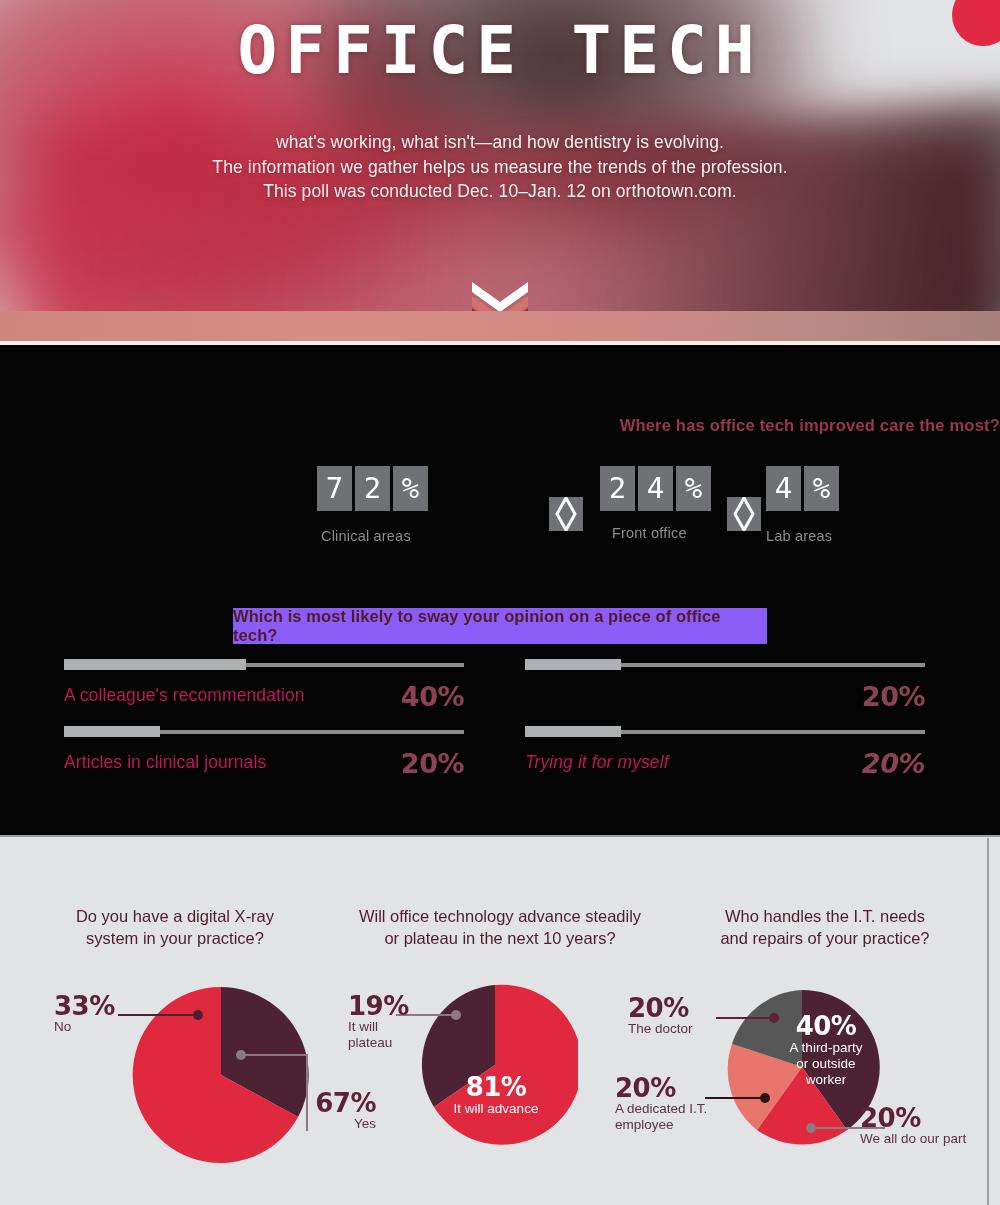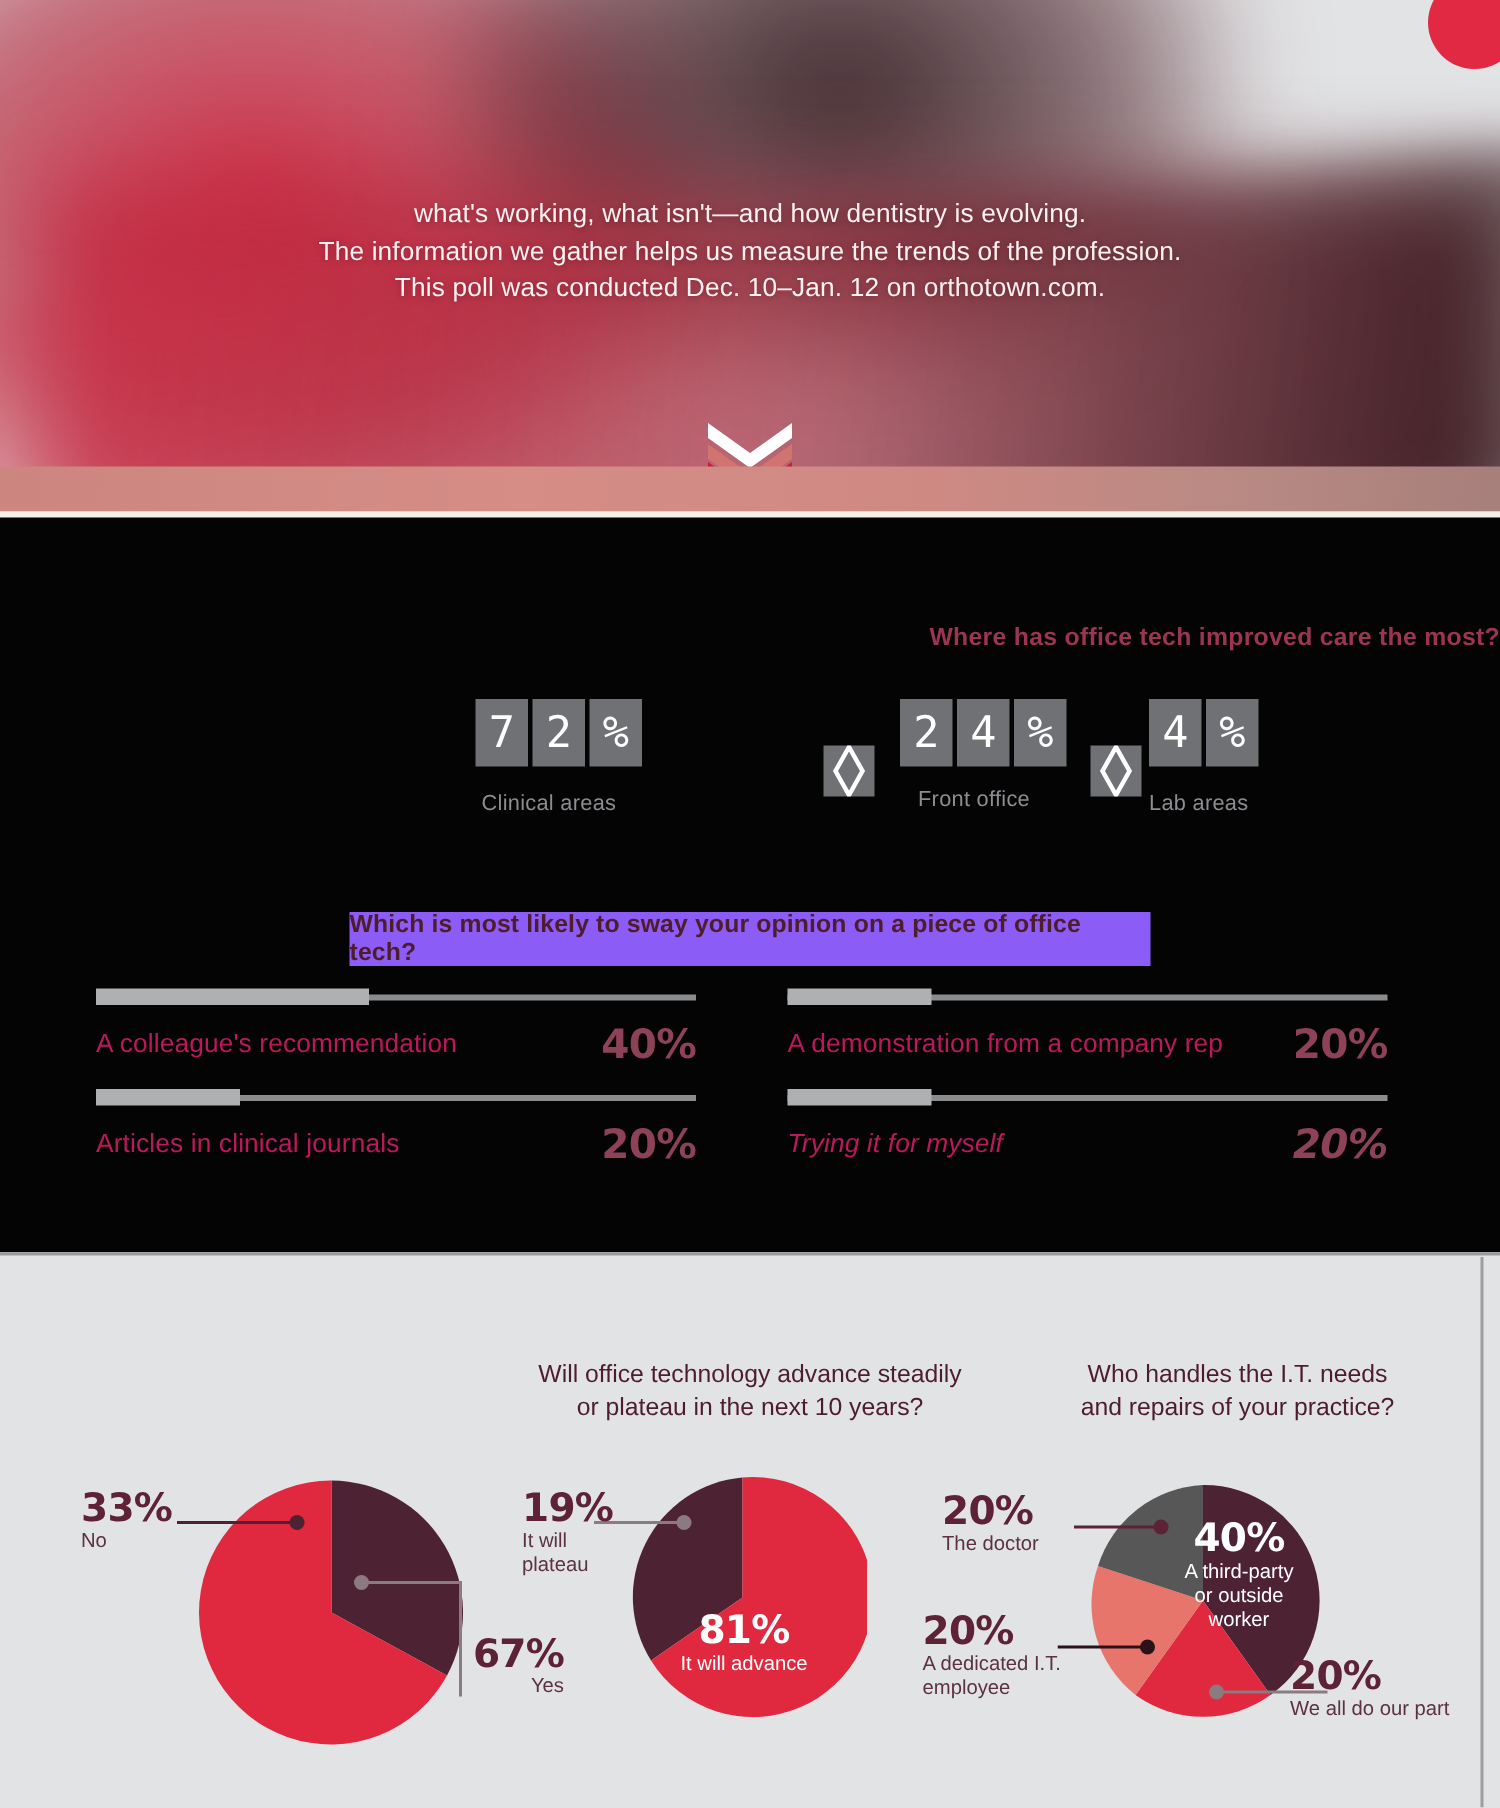--- a/index.html
+++ b/index.html
@@ -152,20 +152,21 @@
 
 <div class="page">
 
   <div class="hero">
     <div class="hero-blob-a"></div>
     <div class="hero-blob-b"></div>
     <div class="hero-blob-c"></div>
     <div class="hero-diag"></div>
     <div class="corner-dot"></div>
 
+    <div class="hero-title">OFFICE TECH</div>
 
     <div class="hero-sub">
       <div>what's working, what isn't—and how dentistry is evolving.</div>
       <div>The information we gather helps us measure the trends of the profession.</div>
       <div>This poll was conducted Dec. 10–Jan. 12 on orthotown.com.</div>
     </div>
   </div>
 
   <div class="chevrons">
     <svg width="68" height="60" viewBox="0 0 68 60">
@@ -225,21 +226,20 @@
   <div class="opt" style="left:64px;top:655px;">
     <div class="opt-track"></div>
     <div class="opt-fill" style="width:182px;"></div>
     <div class="opt-label">A colleague's recommendation</div>
     <div class="opt-pct">40%</div>
   </div>
 
   <div class="opt" style="left:525px;top:655px;">
     <div class="opt-track"></div>
     <div class="opt-fill" style="width:96px;"></div>
-    <div class="opt-label">A demonstration from a company rep</div>
     <div class="opt-pct">20%</div>
   </div>
 
   <div class="opt" style="left:64px;top:722px;">
     <div class="opt-track"></div>
     <div class="opt-fill" style="width:96px;"></div>
     <div class="opt-label">Articles in clinical journals</div>
     <div class="opt-pct">20%</div>
   </div>
 
@@ -248,20 +248,24 @@
     <div class="opt-fill" style="width:96px;"></div>
     <div class="opt-label">Trying it for myself</div>
     <div class="opt-pct">20%</div>
   </div>
 
   <div class="light"></div>
   <div class="light-top-line"></div>
   <div class="right-rule"></div>
 
   <div class="pie-block" style="left:10px;top:905px;width:330px;height:290px;">
+    <div class="pie-q" style="top:0;">
+      <div>Do you have a digital X-ray</div>
+      <div>system in your practice?</div>
+    </div>
     <svg class="pie-svg" style="left:118px;top:77px;" width="186" height="186" viewBox="0 0 186 186">
 
       <path d="M93 93 L93 5 A88 88 0 0 1 170 135 Z" fill="#4d2233"></path>
       <path d="M93 93 L170 135 A88 88 0 1 1 93 5 Z" fill="#e0283f"></path>
     </svg>
 
     <svg style="position:absolute;left:108px;top:100px;" width="90" height="20" viewBox="0 0 90 20">
       <line x1="0" y1="10" x2="76" y2="10" stroke="#4d2233" stroke-width="2"></line>
       <circle cx="80" cy="10" r="5" fill="#4d2233"></circle>
     </svg>

